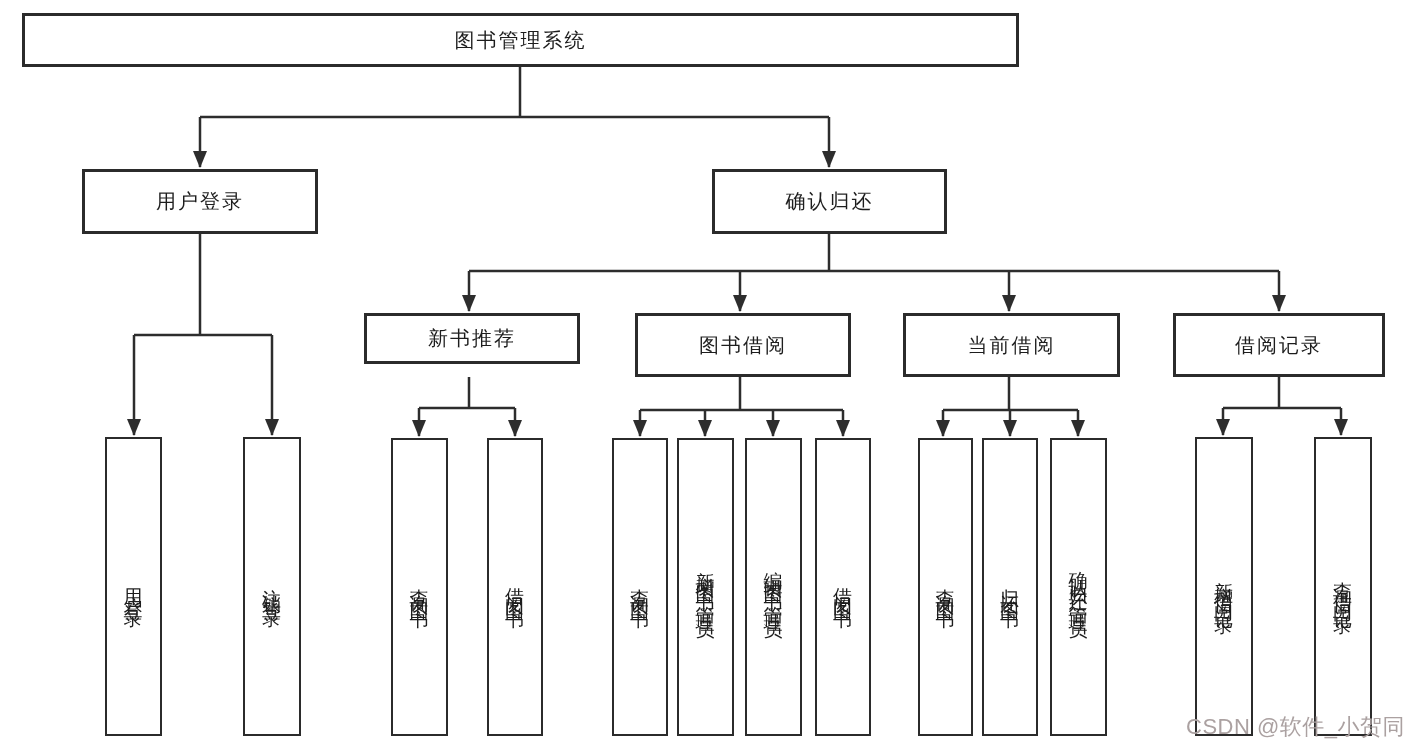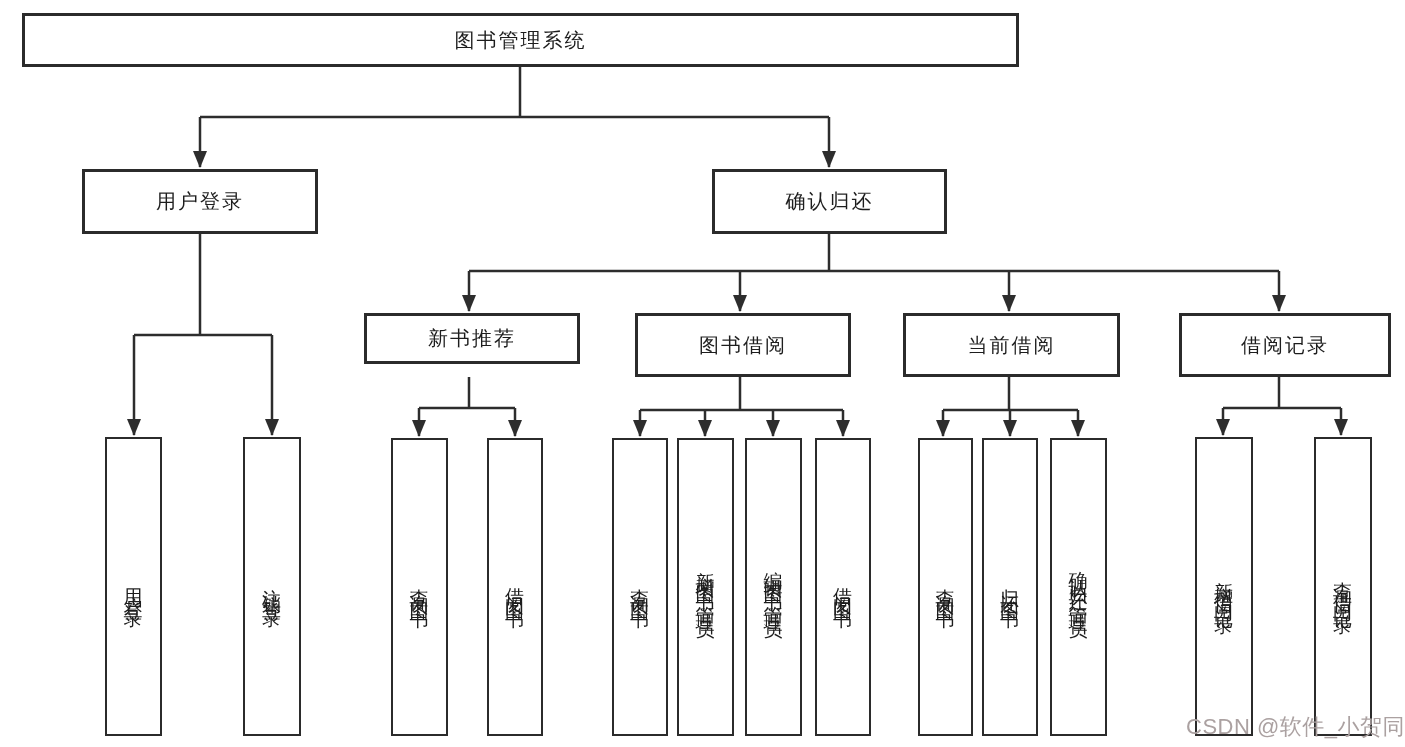--- a/index.html
+++ b/index.html
@@ -85,21 +85,21 @@
 
   <div class="node hnode" style="left:364px; top:313px; width:216px; height:51px;">
     <span>新书推荐</span>
   </div>
   <div class="node hnode" style="left:635px; top:313px; width:216px; height:64px;">
     <span>图书借阅</span>
   </div>
   <div class="node hnode" style="left:903px; top:313px; width:217px; height:64px;">
     <span>当前借阅</span>
   </div>
-  <div class="node hnode" style="left:1173px; top:313px; width:212px; height:64px;margin-left:6px;">
+  <div class="node hnode" style="left:1173px; top:313px; width:212px; height:64px;">
     <span>借阅记录</span>
   </div>
 
   <div class="node leaf" style="left:105px; top:437px; width:57px; height:299px;">
     <span class="vtext">用户登录</span>
   </div>
   <div class="node leaf" style="left:243px; top:437px; width:58px; height:299px;">
     <span class="vtext">注销登录</span>
   </div>
 

